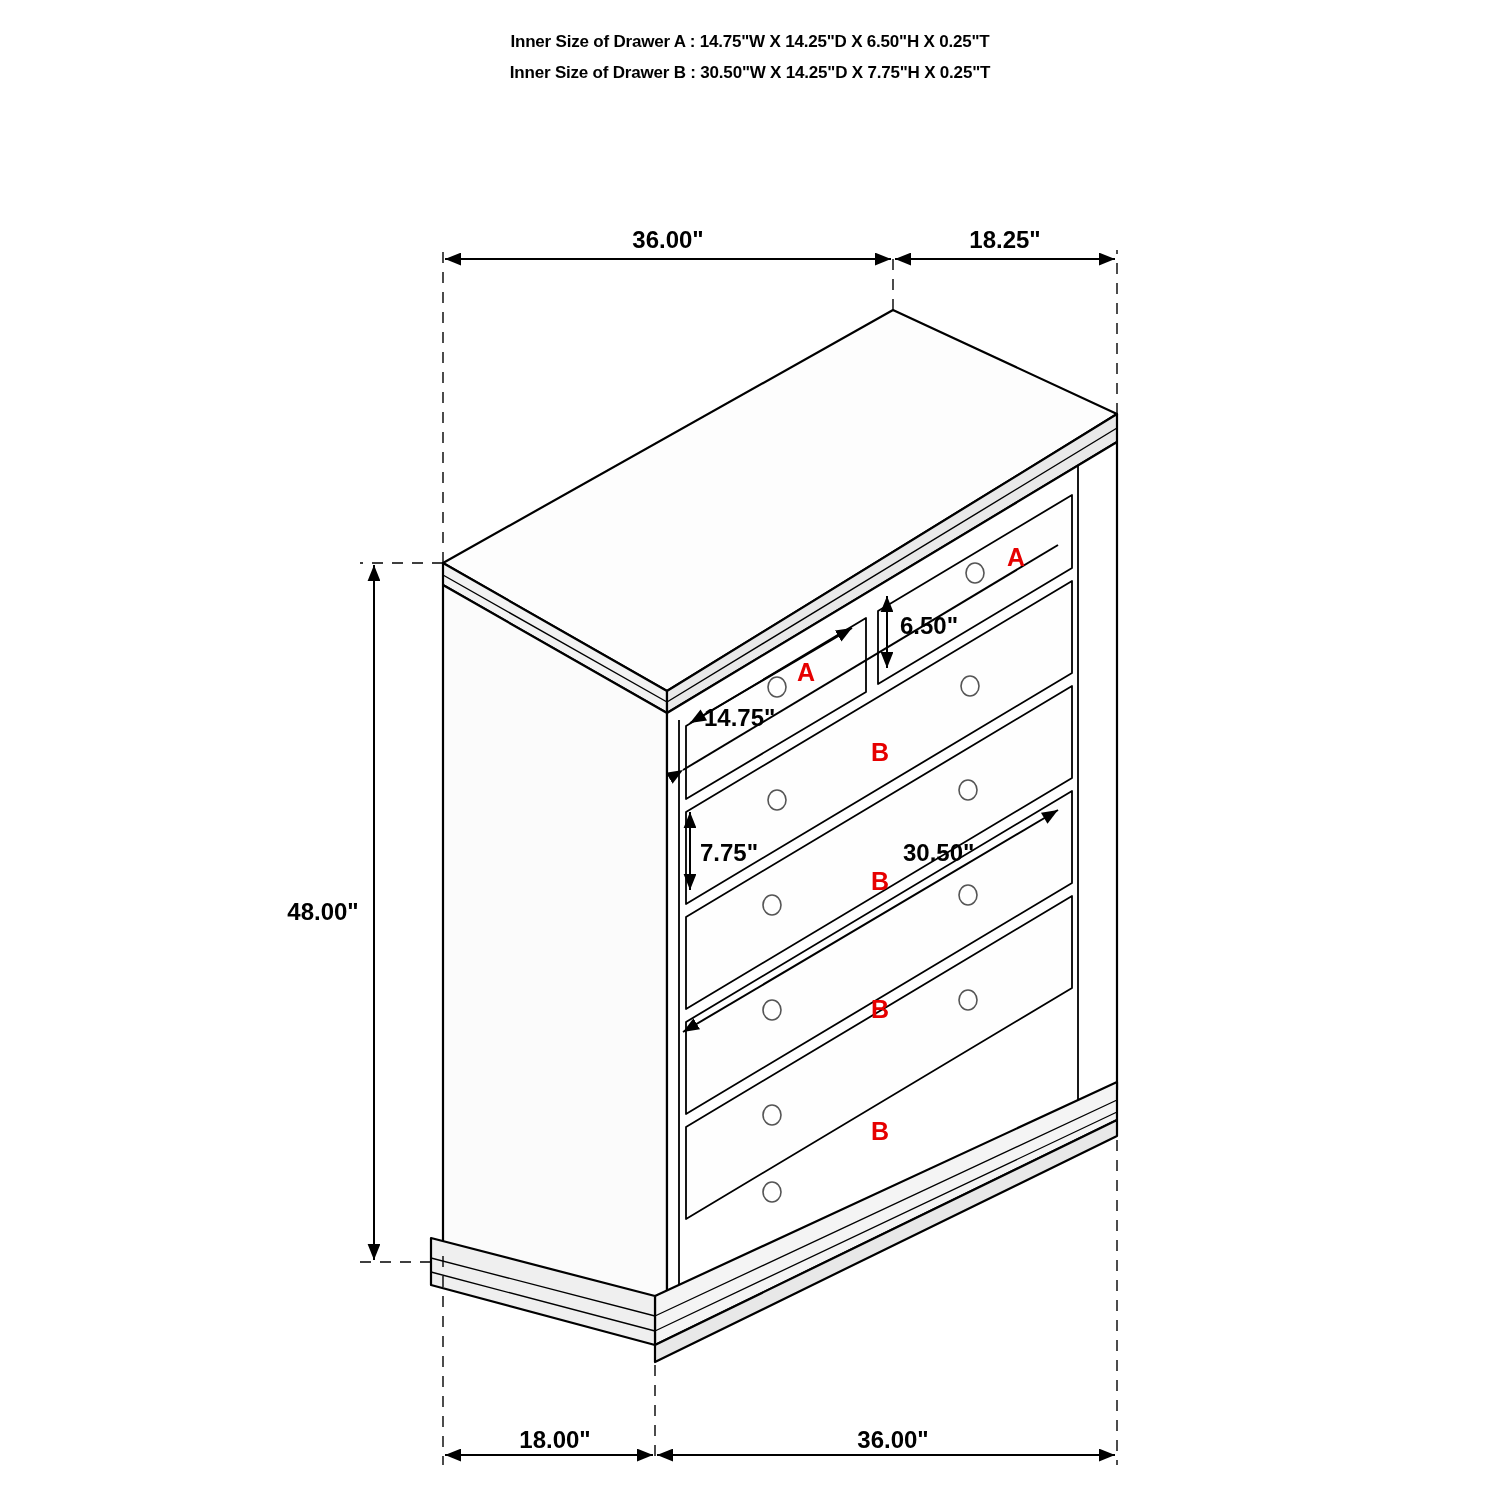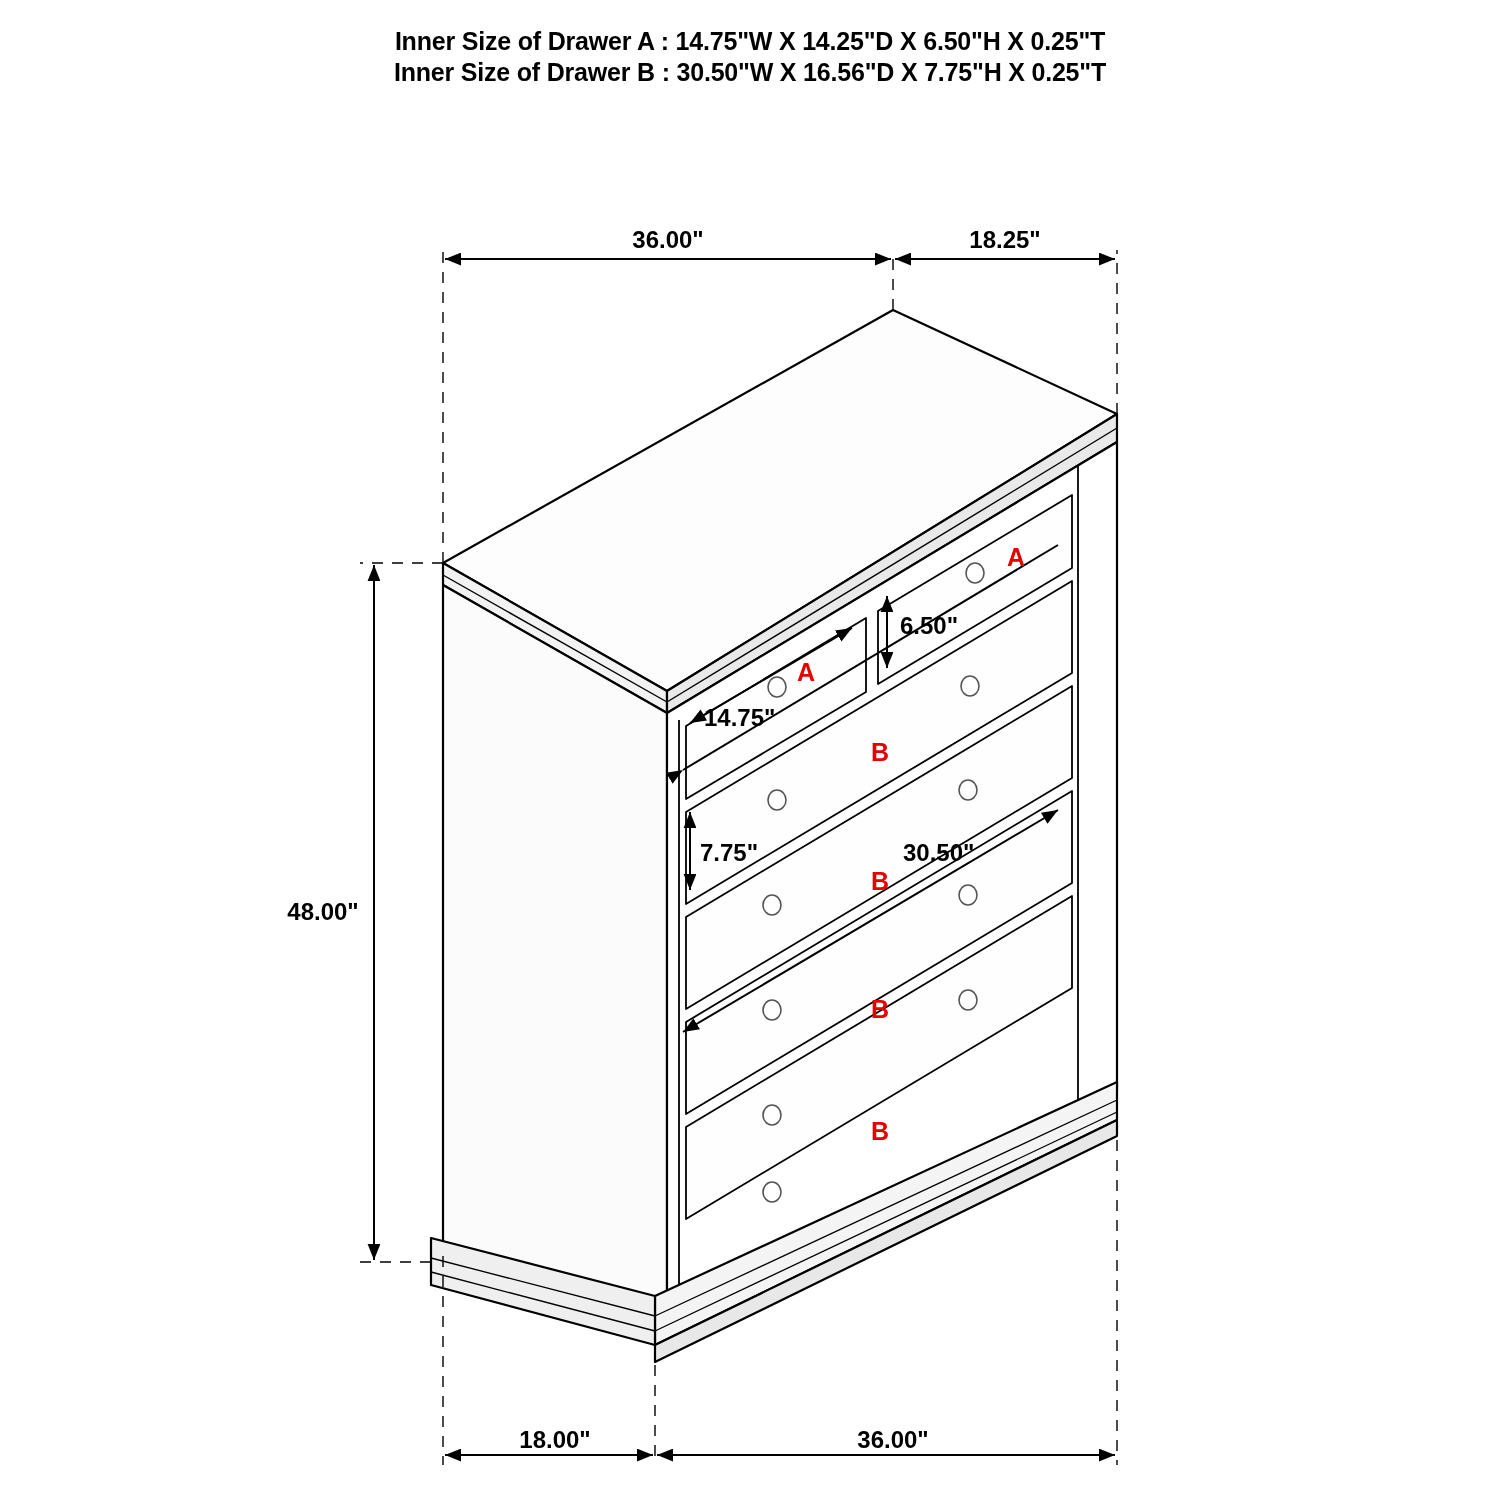--- a/index.html
+++ b/index.html
@@ -22,21 +22,21 @@
   }
   .header-block {
     position: absolute;
     left: 0;
     top: 26px;
     width: 1500px;
     text-align: center;
     pointer-events: none;
   }
   .header-line {
-    font-size: 25px;
+    font-size: 17px;
     font-weight: bold;
     color: #000000;
     line-height: 31px;
     letter-spacing: -0.2px;
   }
   svg#drawing {
     position: absolute;
     left: 0; top: 0;
     width: 1500px;
     height: 1500px;
@@ -54,21 +54,21 @@
     fill: #e60000;
   }
 </style>
 </head>
 <body>
 
 <div id="stage">
 
   <div class="header-block">
     <div class="header-line">Inner Size of Drawer A : 14.75"W X 14.25"D X 6.50"H X 0.25"T</div>
-    <div class="header-line">Inner Size of Drawer B : 30.50"W X 16.56"D X 7.75"H X 0.25"T</div>
+    <div class="header-line">Inner Size of Drawer B : 30.50"W X 14.25"D X 7.75"H X 0.25"T</div>
   </div>
 
   <svg id="drawing" viewBox="0 0 1500 1500">
     <defs>
       <marker id="arrowEnd" markerWidth="10" markerHeight="10" refX="8" refY="3.2" orient="auto" markerUnits="strokeWidth">
         <path d="M0,0 L8,3.2 L0,6.4 z" fill="#000"></path>
       </marker>
       <marker id="arrowStart" markerWidth="10" markerHeight="10" refX="0" refY="3.2" orient="auto" markerUnits="strokeWidth">
         <path d="M8,0 L0,3.2 L8,6.4 z" fill="#000"></path>
       </marker>

